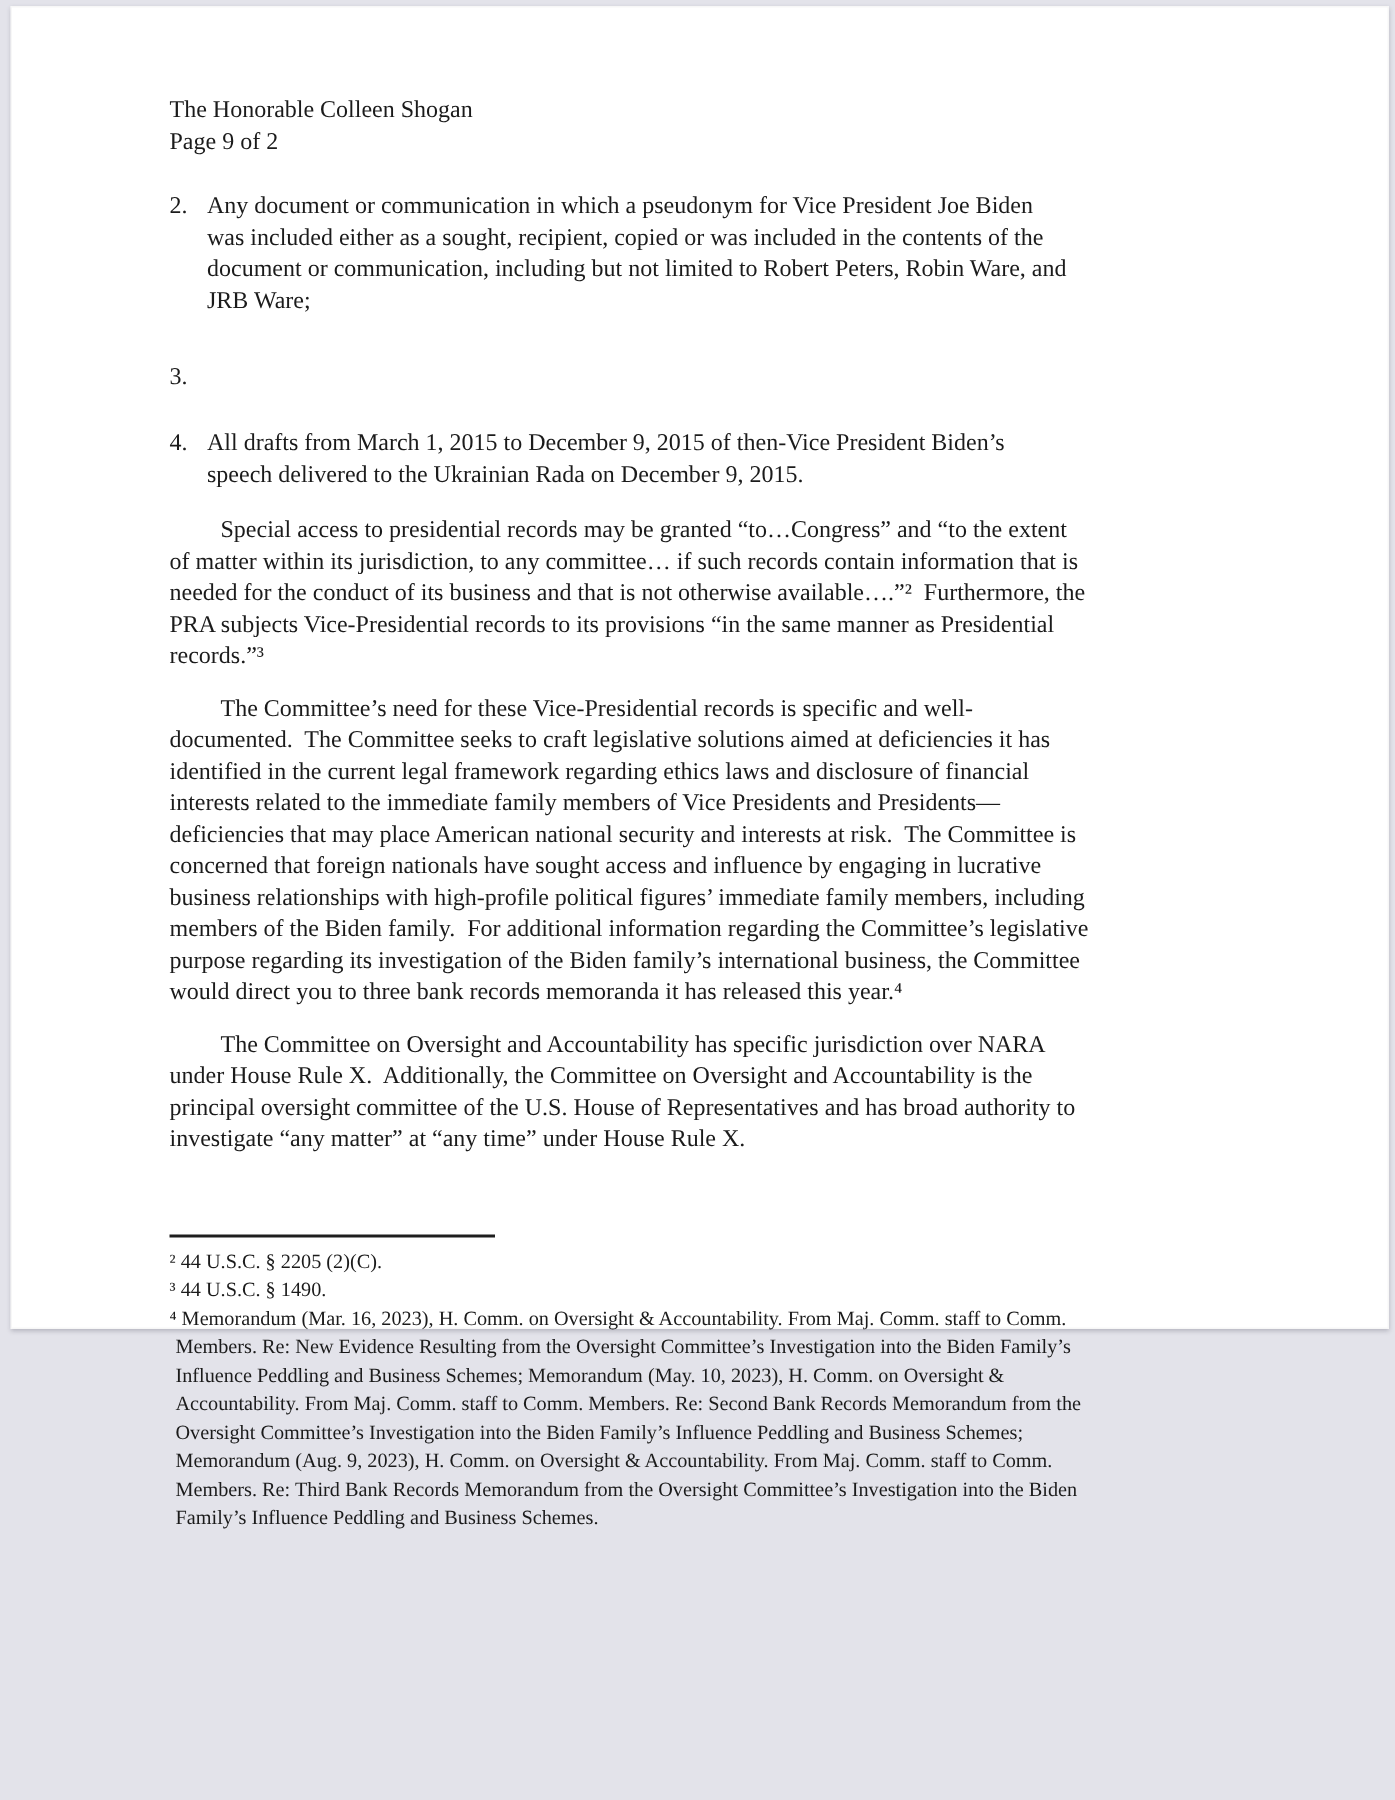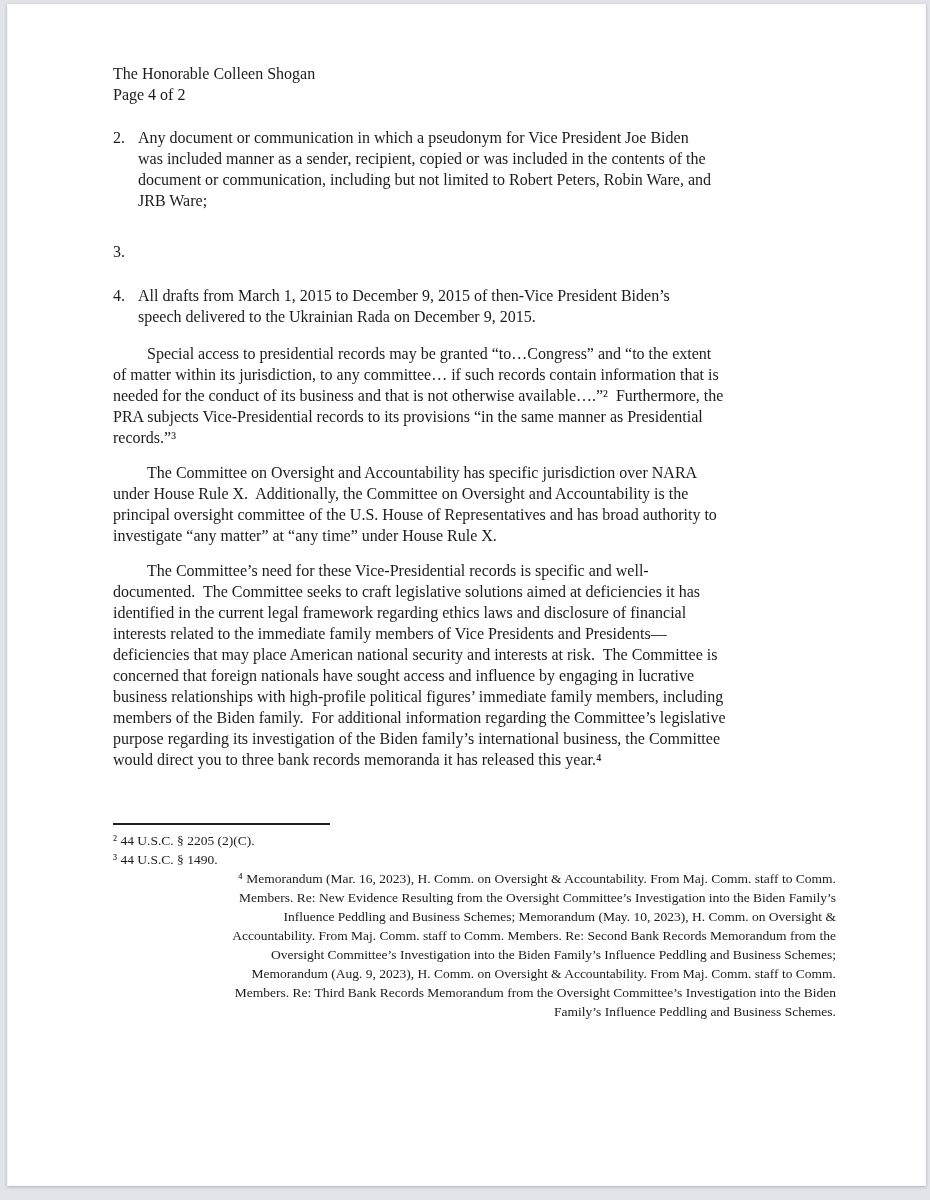--- a/index.html
+++ b/index.html
@@ -9,21 +9,21 @@
     font-family: "Liberation Serif", "DejaVu Serif", serif;
   }
   .screen {
     position: relative;
     width: 930px; height: 1200px;
     overflow: hidden;
   }
   .page {
     position: absolute;
     left: 7px; top: 4px;
-    width: 919px; height: 1182px;
+    width: 919px; height: 882px;
     box-sizing: border-box;
     background: #ffffff;
     box-shadow: 0 1px 3px rgba(40,40,60,0.25), inset 0 0 0 1px rgba(0,0,0,0.03);
     padding: 59px 90px 0 106px;
     color: #1b1b1b;
     font-size: 16px;
     line-height: 21px;
   }
   .pre { white-space: pre; }
   .header { margin-bottom: 22px; }
@@ -44,71 +44,70 @@
     margin: 0 0 6px 0;
   }
   .fn {
     white-space: pre;
     font-size: 13.5px;
     line-height: 19px;
   }
   .fn-hang {
     padding-left: 4px;
     text-indent: -4px;
-    text-align: right;
   }
 </style>
 </head>
 <body>
 
 <div class="screen">
   <div class="page">
 
     <div class="header">
       <div class="pre">The Honorable Colleen Shogan</div>
-      <div class="pre">Page 4 of 2</div>
+      <div class="pre">Page 9 of 2</div>
     </div>
 
     <div class="list">
       <div class="list-item li-2">
         <span class="num">2.</span>
         <div class="pre">Any document or communication in which a pseudonym for Vice President Joe Biden
-was included manner as a sender, recipient, copied or was included in the contents of the
+was included either as a sought, recipient, copied or was included in the contents of the
 document or communication, including but not limited to Robert Peters, Robin Ware, and
 JRB Ware;</div>
       </div>
       <div class="list-item li-3">
         <span class="num">3.</span>
       </div>
       <div class="list-item li-4">
         <span class="num">4.</span>
         <div class="pre">All drafts from March 1, 2015 to December 9, 2015 of then-Vice President Biden’s
 speech delivered to the Ukrainian Rada on December 9, 2015.</div>
       </div>
     </div>
 
     <div class="para">Special access to presidential records may be granted “to…Congress” and “to the extent
 of matter within its jurisdiction, to any committee… if such records contain information that is
 needed for the conduct of its business and that is not otherwise available….”²  Furthermore, the
 PRA subjects Vice-Presidential records to its provisions “in the same manner as Presidential
 records.”³</div>
-    <div class="para">The Committee on Oversight and Accountability has specific jurisdiction over NARA
-under House Rule X.  Additionally, the Committee on Oversight and Accountability is the
-principal oversight committee of the U.S. House of Representatives and has broad authority to
-investigate “any matter” at “any time” under House Rule X.</div>
     <div class="para">The Committee’s need for these Vice-Presidential records is specific and well-
 documented.  The Committee seeks to craft legislative solutions aimed at deficiencies it has
 identified in the current legal framework regarding ethics laws and disclosure of financial
 interests related to the immediate family members of Vice Presidents and Presidents—
 deficiencies that may place American national security and interests at risk.  The Committee is
 concerned that foreign nationals have sought access and influence by engaging in lucrative
 business relationships with high-profile political figures’ immediate family members, including
 members of the Biden family.  For additional information regarding the Committee’s legislative
 purpose regarding its investigation of the Biden family’s international business, the Committee
 would direct you to three bank records memoranda it has released this year.⁴</div>
+    <div class="para">The Committee on Oversight and Accountability has specific jurisdiction over NARA
+under House Rule X.  Additionally, the Committee on Oversight and Accountability is the
+principal oversight committee of the U.S. House of Representatives and has broad authority to
+investigate “any matter” at “any time” under House Rule X.</div>
 
     <div class="footnotes">
       <div class="fn-rule"></div>
       <div class="fn">² 44 U.S.C. § 2205 (2)(C).</div>
       <div class="fn">³ 44 U.S.C. § 1490.</div>
       <div class="fn fn-hang">⁴ Memorandum (Mar. 16, 2023), H. Comm. on Oversight &amp; Accountability. From Maj. Comm. staff to Comm.
 Members. Re: New Evidence Resulting from the Oversight Committee’s Investigation into the Biden Family’s
 Influence Peddling and Business Schemes; Memorandum (May. 10, 2023), H. Comm. on Oversight &amp;
 Accountability. From Maj. Comm. staff to Comm. Members. Re: Second Bank Records Memorandum from the
 Oversight Committee’s Investigation into the Biden Family’s Influence Peddling and Business Schemes;

